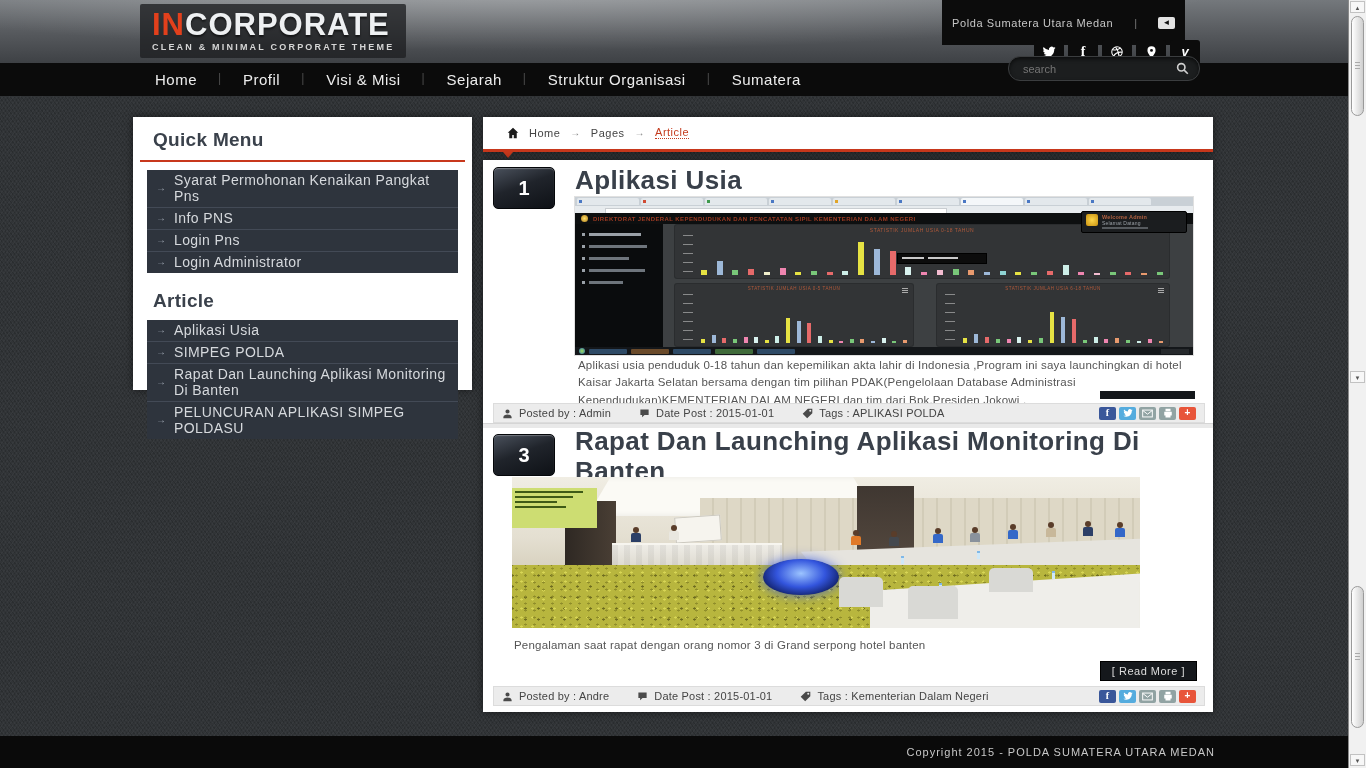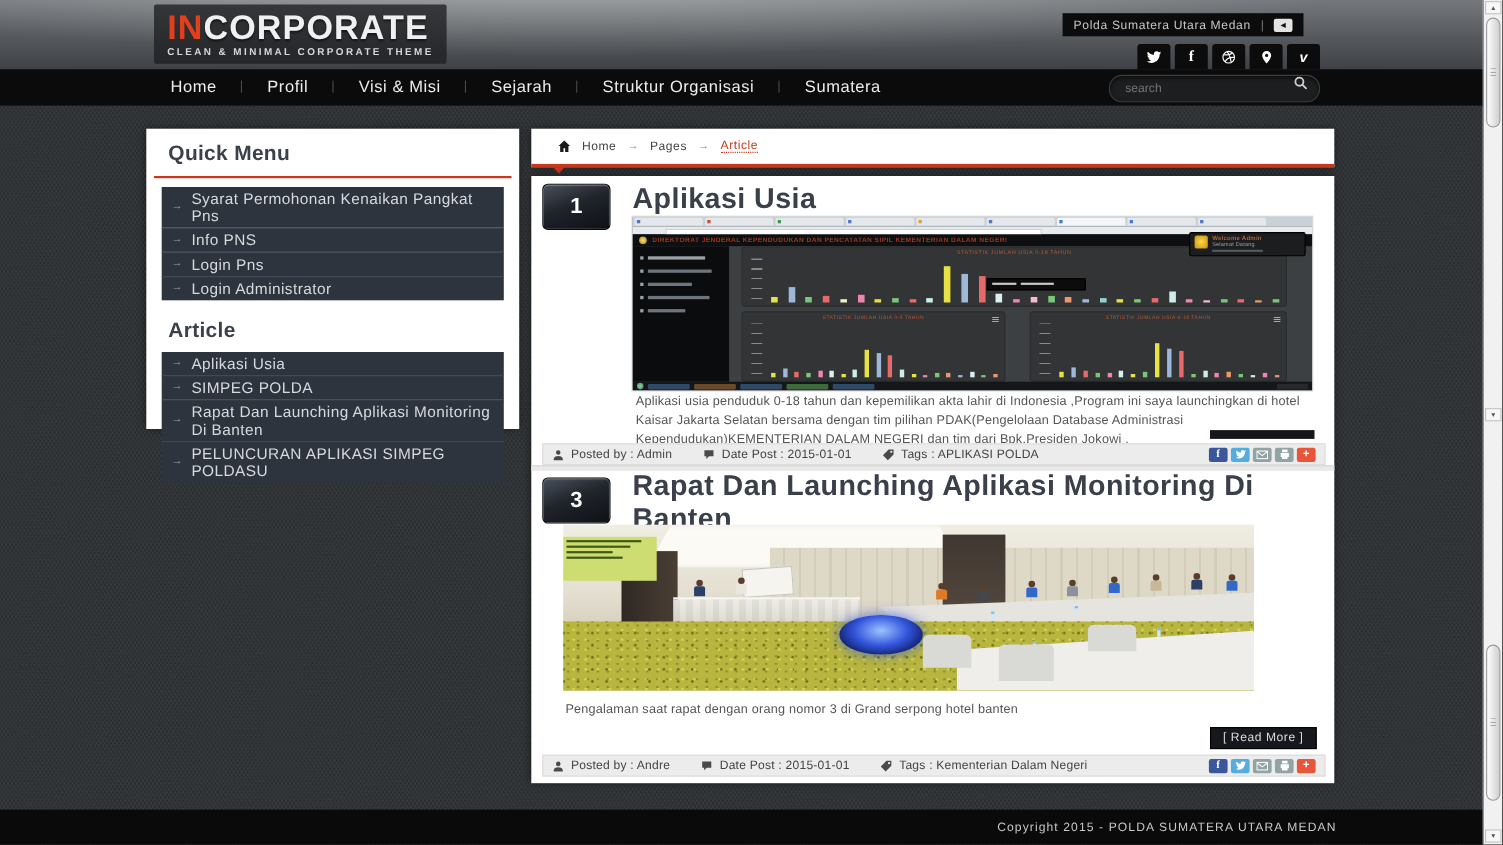--- a/index.html
+++ b/index.html
@@ -11,36 +11,36 @@
       #313437;}
   
   .hdr{position:absolute;left:0;top:0;width:100%;height:63px;
     background:radial-gradient(ellipse at 38% -30%, rgba(255,255,255,.35), rgba(255,255,255,0) 60%),
     linear-gradient(180deg,#74787c 0%,#55585c 55%,#3e4145 100%);}
   .logo-plate{position:absolute;left:140px;top:4px;width:266px;height:54px;background:#1d1f21;border-radius:2px;opacity:.78;}
   .logo{position:absolute;left:152px;top:9px;line-height:1;}
   .logo .l1{font-size:31px;font-weight:bold;letter-spacing:1px;color:#e2401c;}
   .logo .l2{font-size:31px;font-weight:bold;letter-spacing:1px;color:#eef0f2;text-shadow:0 2px 2px rgba(0,0,0,.55);}
   .logo .tag{margin-top:3px;font-size:9px;font-weight:bold;letter-spacing:2.2px;color:#d6d6d6;}
-  .topbar{position:absolute;top:12px;right:181px;height:21px;background:#0c0c0c;display:flex;align-items:center;gap:9px;padding:0 10px;}
+  .topbar{position:absolute;top:0;right:181px;height:21px;background:#0c0c0c;display:flex;align-items:center;gap:21px;padding:12px 10px;}
   .topbar .lbl{font-size:11px;letter-spacing:.6px;color:#c6c6c6;}
   .topbar .sep{color:#777;font-size:11px;}
   .tbtn{width:17px;height:12px;background:#e3e3e3;border-radius:2px;color:#111;font-size:8px;line-height:12px;text-align:center;font-weight:bold;cursor:pointer;}
   .socials{position:absolute;top:40px;right:166px;display:flex;gap:4px;}
   .soc{width:30px;height:23px;background:#0c0c0c;border-radius:3px 3px 0 0;display:flex;align-items:center;justify-content:center;color:#fff;cursor:pointer;}
   .soc svg{display:block;}
   .soc .fglyph{font-family:"Liberation Serif",serif;font-weight:bold;font-size:14px;line-height:1;}
   .soc .vglyph{font-style:italic;font-weight:bold;font-size:13px;line-height:1;}
   
   .nav{position:absolute;left:0;top:63px;width:100%;height:33px;background:#0b0b0b;display:flex;align-items:center;}
   .nav ul{list-style:none;margin:0;padding:0 0 0 155px;display:flex;align-items:center;}
   .nav li{color:#ededed;font-size:15px;letter-spacing:.5px;padding:0 23px;cursor:pointer;position:relative;}
   .nav li:first-child{padding-left:0;}
   .nav li + li::before{content:"|";position:absolute;left:-2px;color:#4a4a4a;font-size:12px;}
-  .search{position:absolute;top:68px;right:166px;width:190px;height:23px;border-radius:12px;background:#1c1e1f;border:1px solid #3b3d3f;display:flex;box-shadow:inset 0 2px 4px rgba(0,0,0,.6);}
+  .search{position:absolute;top:56px;right:166px;width:190px;height:23px;border-radius:12px;background:#1c1e1f;border:1px solid #3b3d3f;display:flex;align-items:center;box-shadow:inset 0 2px 4px rgba(0,0,0,.6);}
   .search input{flex:1;background:transparent;border:none;outline:none;color:#aaa;font-size:11px;padding:0 0 0 14px;font-family:"Liberation Sans",sans-serif;}
   .search .mag{margin-right:10px;display:flex;}
   
   .panel{background:#fff;box-shadow:0 0 8px rgba(0,0,0,.55);}
   .side{position:absolute;left:133px;top:117px;width:339px;height:273px;}
   .h2{font-size:19px;font-weight:bold;color:#3a414b;letter-spacing:.3px;margin:12px 0 0 20px;}
   .redrule{height:2px;background:#c8381c;margin:9px 7px 0 7px;}
   .slist{margin:8px 14px 0 14px;}
   .sitem{background:#2e343d;border-top:1px solid #434a56;padding:2px 8px 3px 9px;display:flex;align-items:center;gap:8px;cursor:pointer;}
   .sitem:first-child{border-top:none;}

